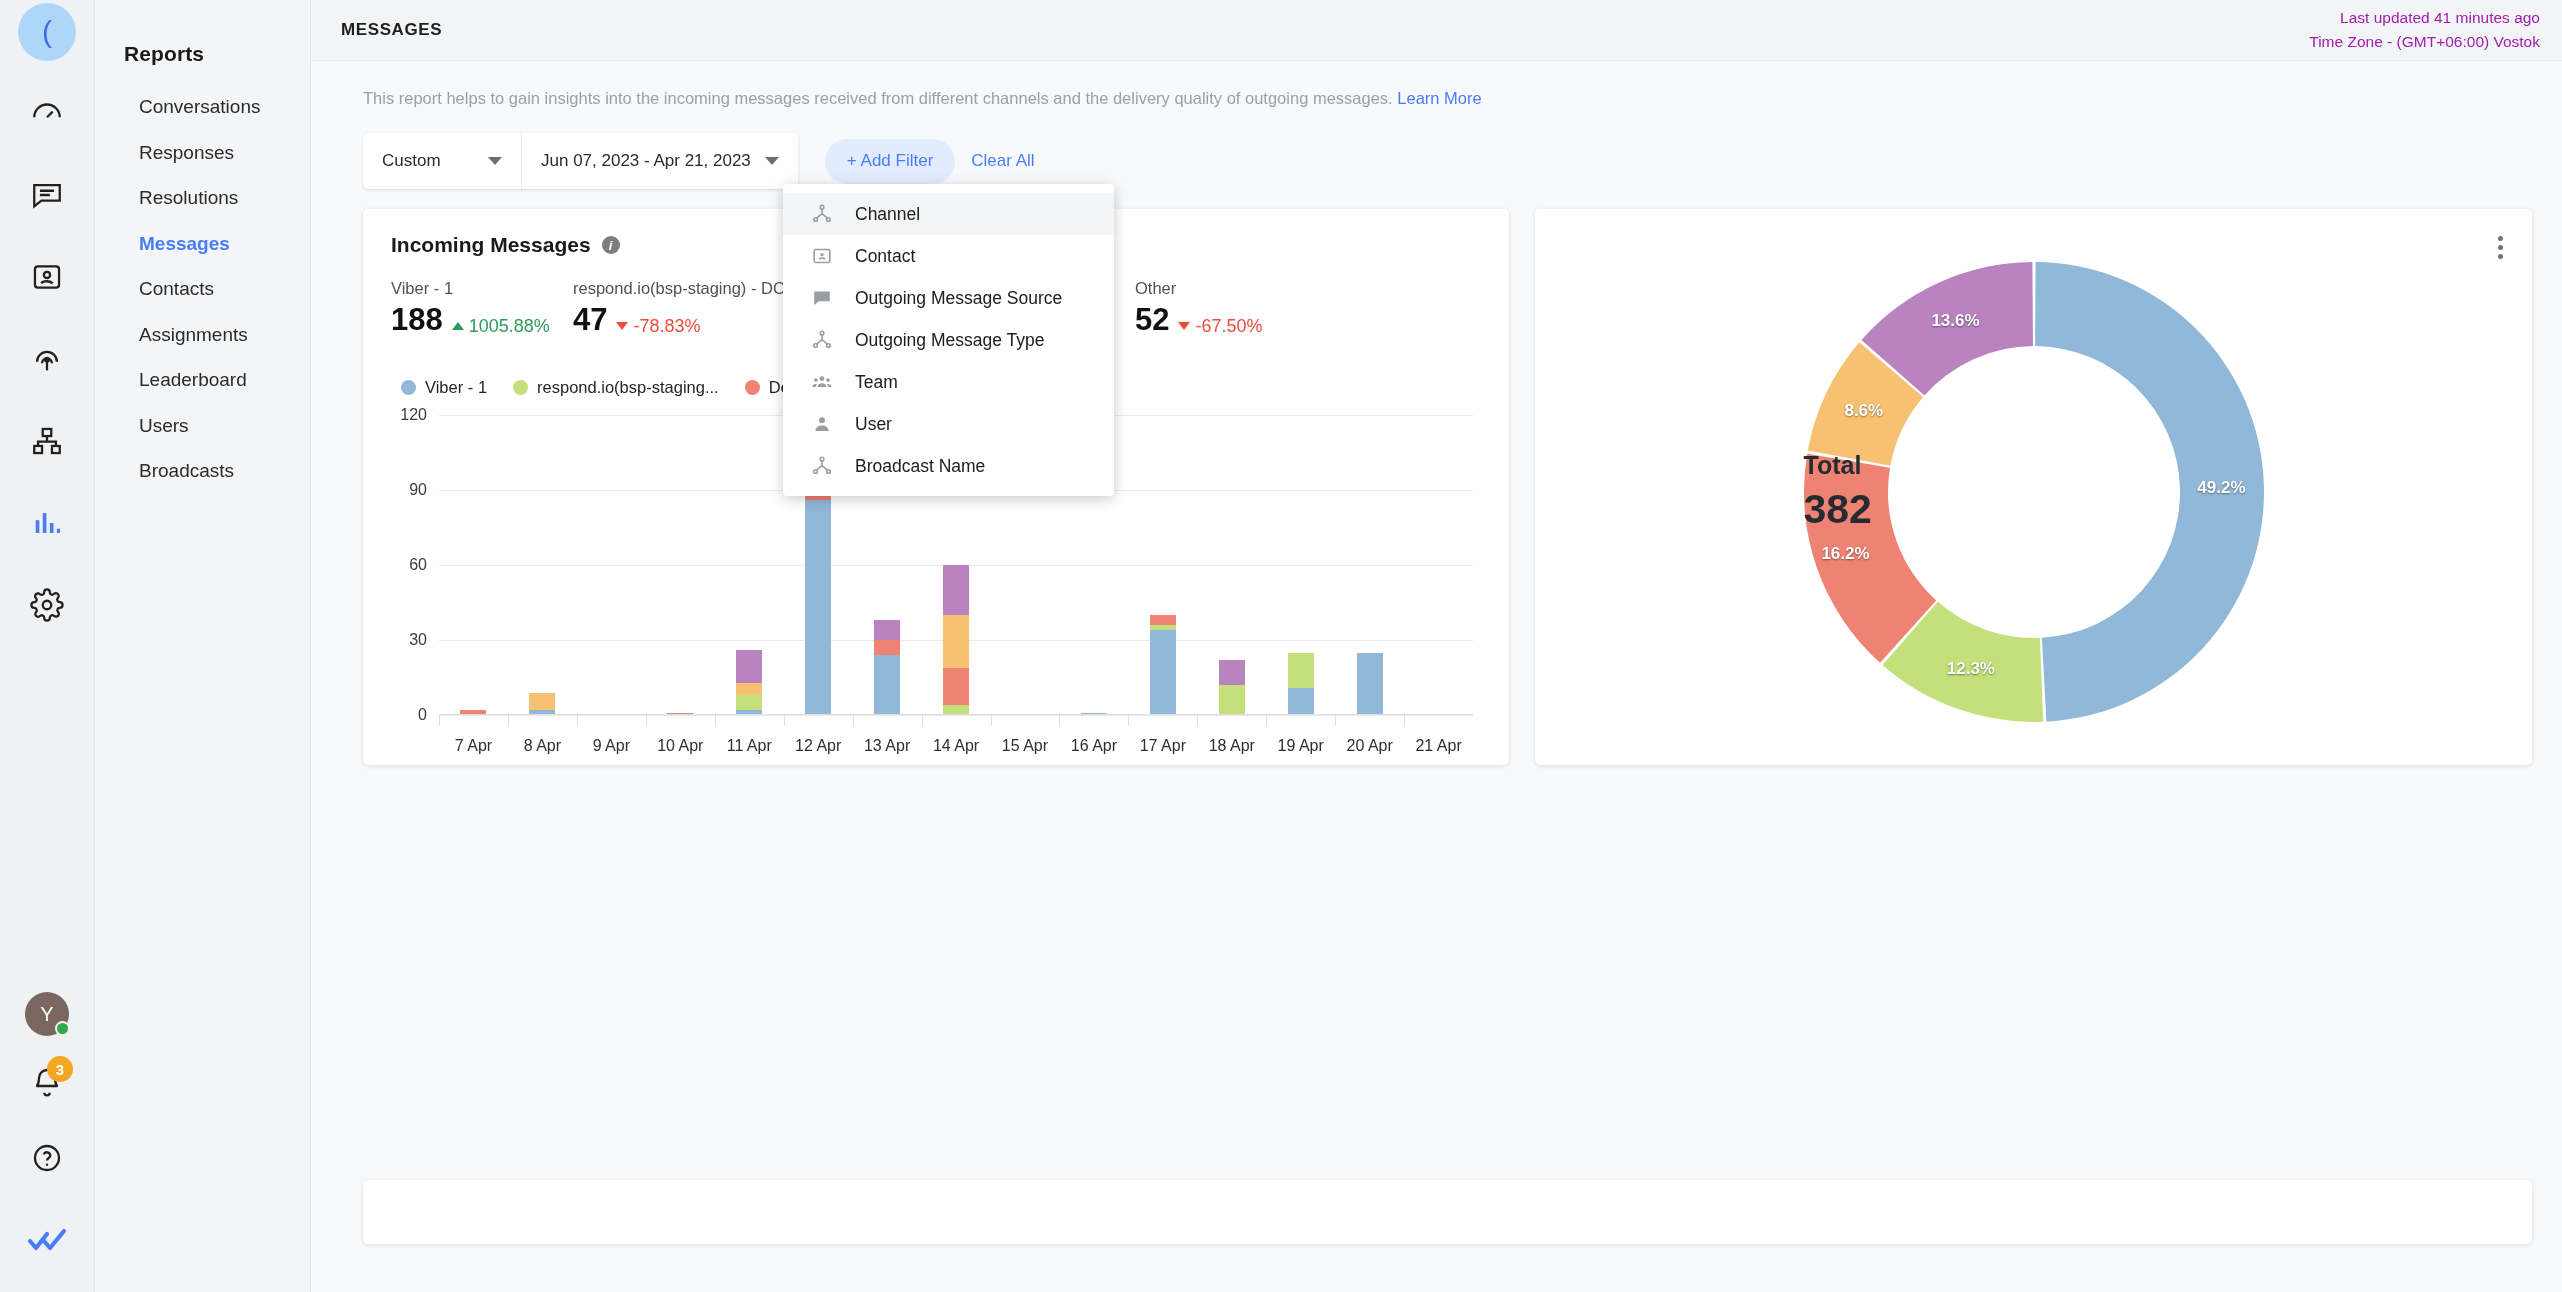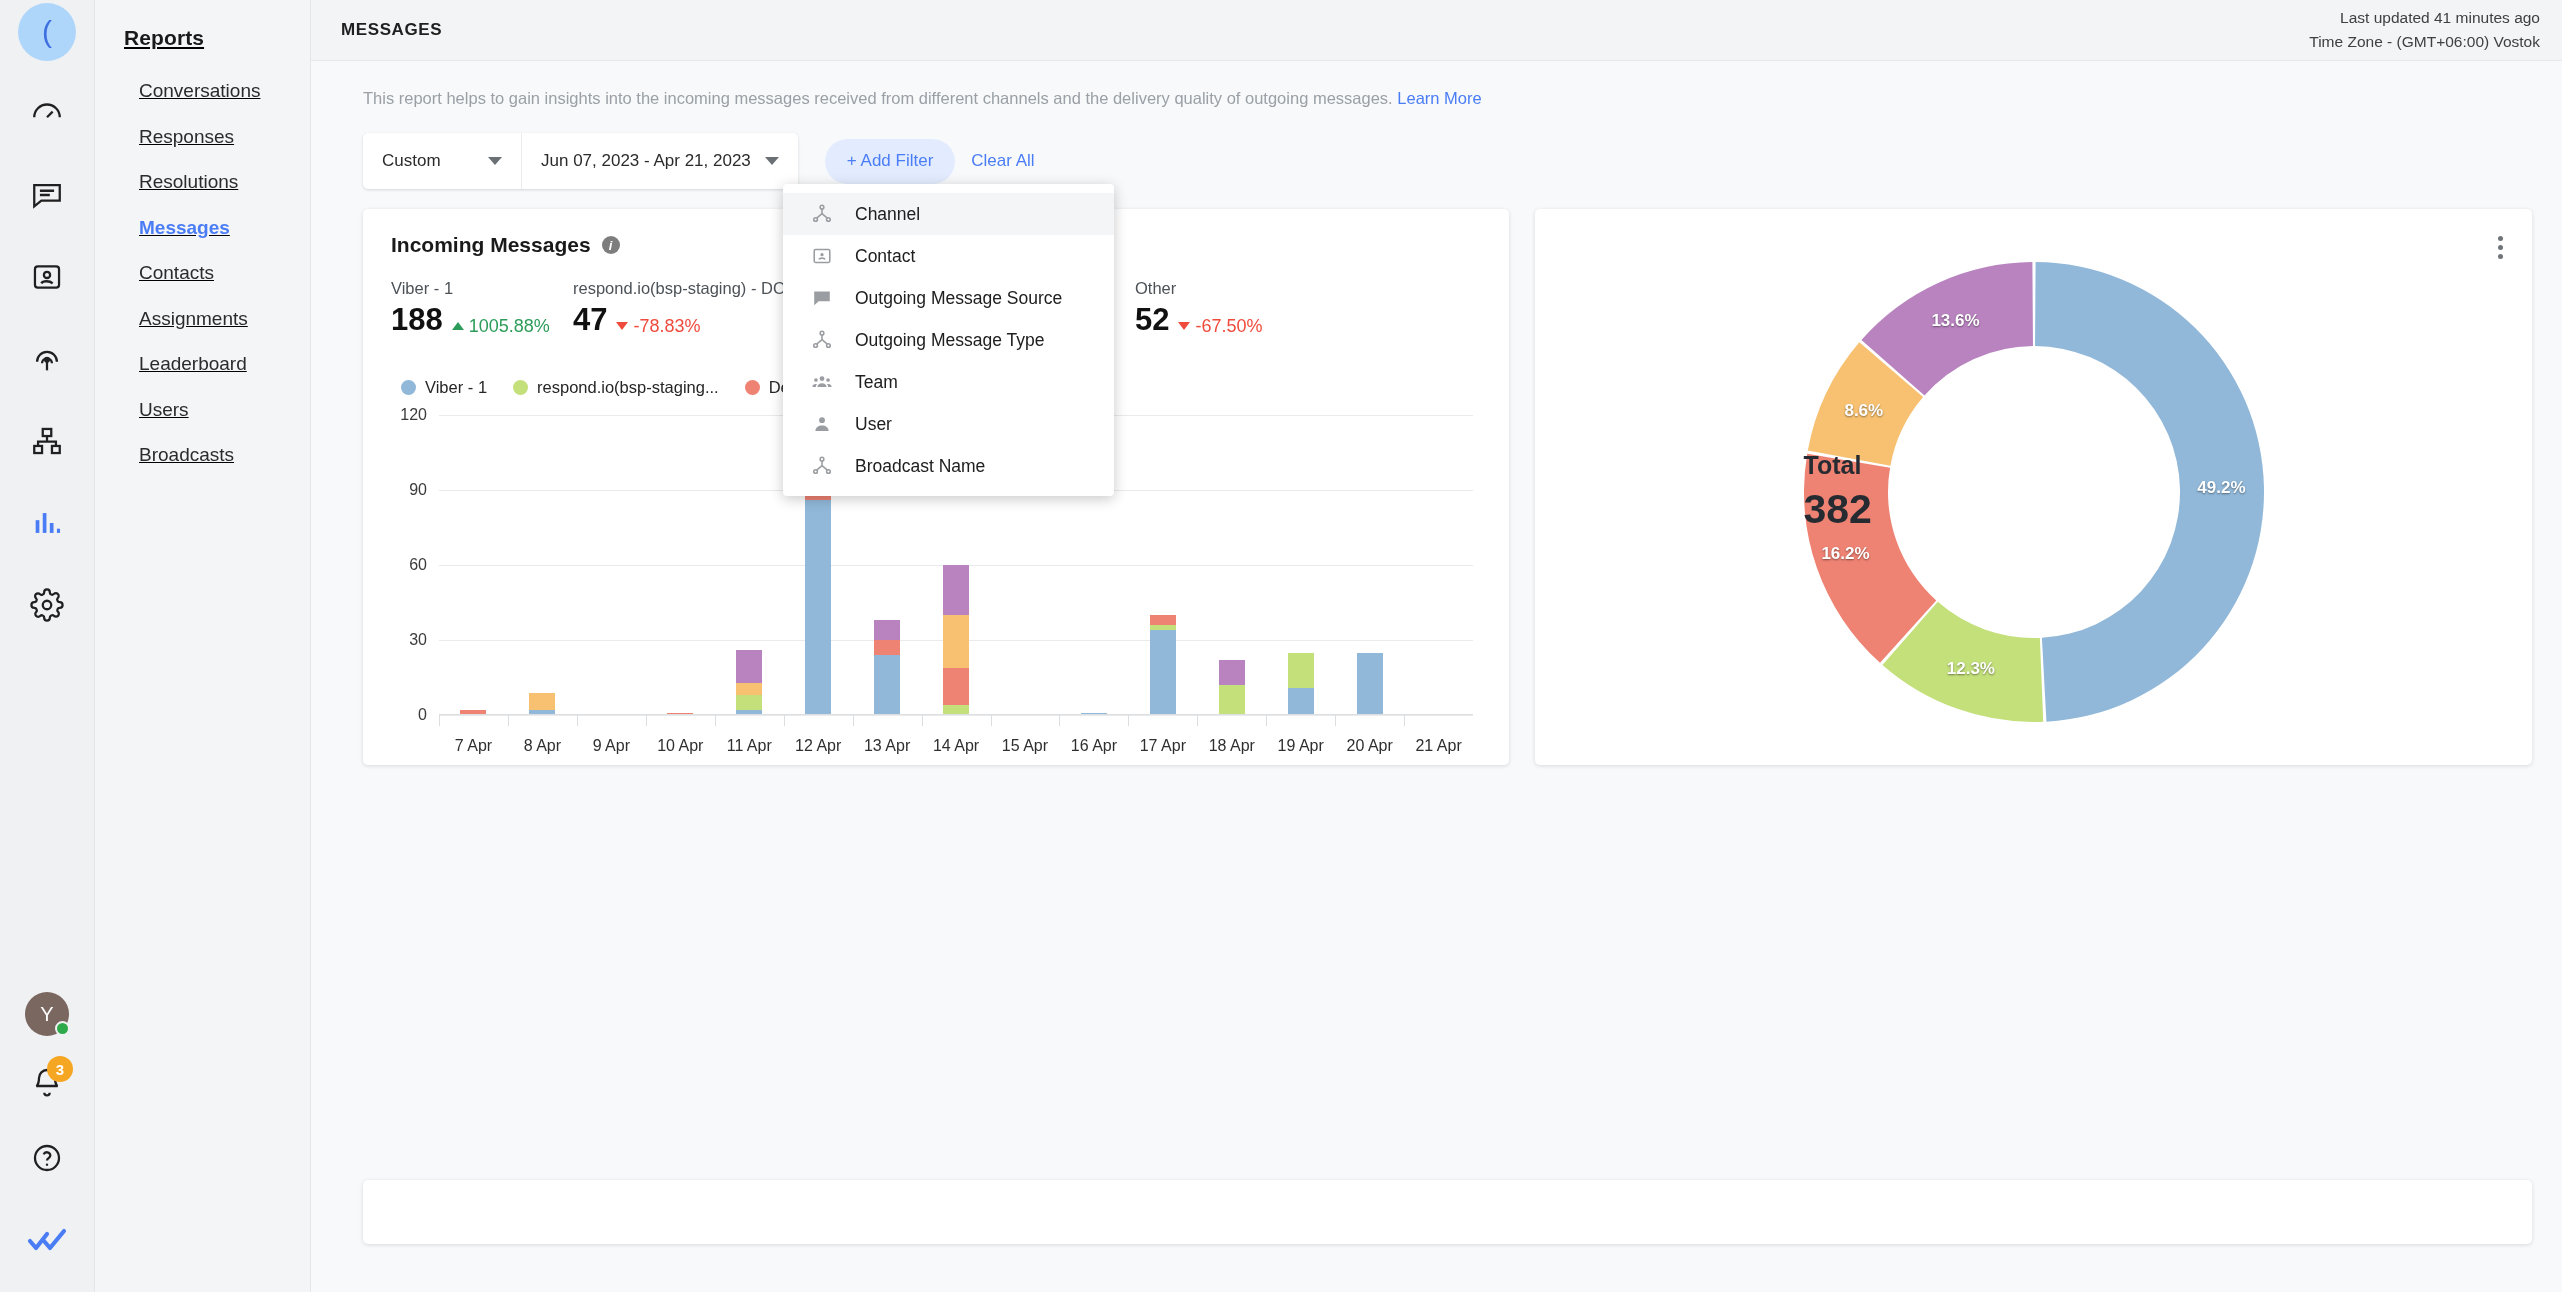--- a/index.html
+++ b/index.html
@@ -50,22 +50,21 @@
     min-width: 26px; height: 26px; padding: 0 6px;
     border-radius: 13px; background: #f5a623; color: #fff;
     font-size: 15px; font-weight: bold;
     display: flex; align-items: center; justify-content: center;
   }
 
   
   .sectionnav {
     width: 216px; flex: 0 0 216px; height: 1292px;
     background: #f4f5f7; border-right: 1px solid #e4e6e9;
-    padding-top: 16px;
-    text-decoration: underline;
+    padding-top: 32px;
   }
   .sectionnav h1 {
     font-size: 21px; font-weight: bold; color: #1a1a1a;
     padding: 10px 0 0 29px; letter-spacing: .1px;
   }
   .nav-list { margin-top: 18px; }
   .nav-item {
     padding: 9px 0 9px 44px; font-size: 19px; color: #2b2b2b;
     cursor: pointer; line-height: 1.45;
   }
@@ -74,21 +73,21 @@
   
   .main { flex: 1 1 auto; height: 1292px; position: relative; background: #f8f9fa; overflow: hidden; }
   .topbar {
     height: 61px; background: #f3f4f6; border-bottom: 1px solid #e6e8ea;
     display: flex; align-items: center; justify-content: space-between;
     padding: 0 22px 0 30px;
   }
   .topbar-title {
     font-size: 17px; font-weight: bold; color: #202020; letter-spacing: .6px;
   }
-  .topbar-meta { text-align: right; font-size: 15.5px; color: #404040; line-height: 1.55; }
+  .topbar-meta { text-align: right; font-size: 15.5px; color: #a21caf; line-height: 1.55; }
 
   .content { padding: 0 30px; }
   .desc {
     font-size: 16.5px; color: #9aa0a6; padding: 28px 0 0 22px;
   }
   .desc a { color: #4a7df5; text-decoration: none; }
 
   
   .filterrow { display: flex; align-items: center; padding: 25px 0 0 22px; position: relative; }
   .daterange {

